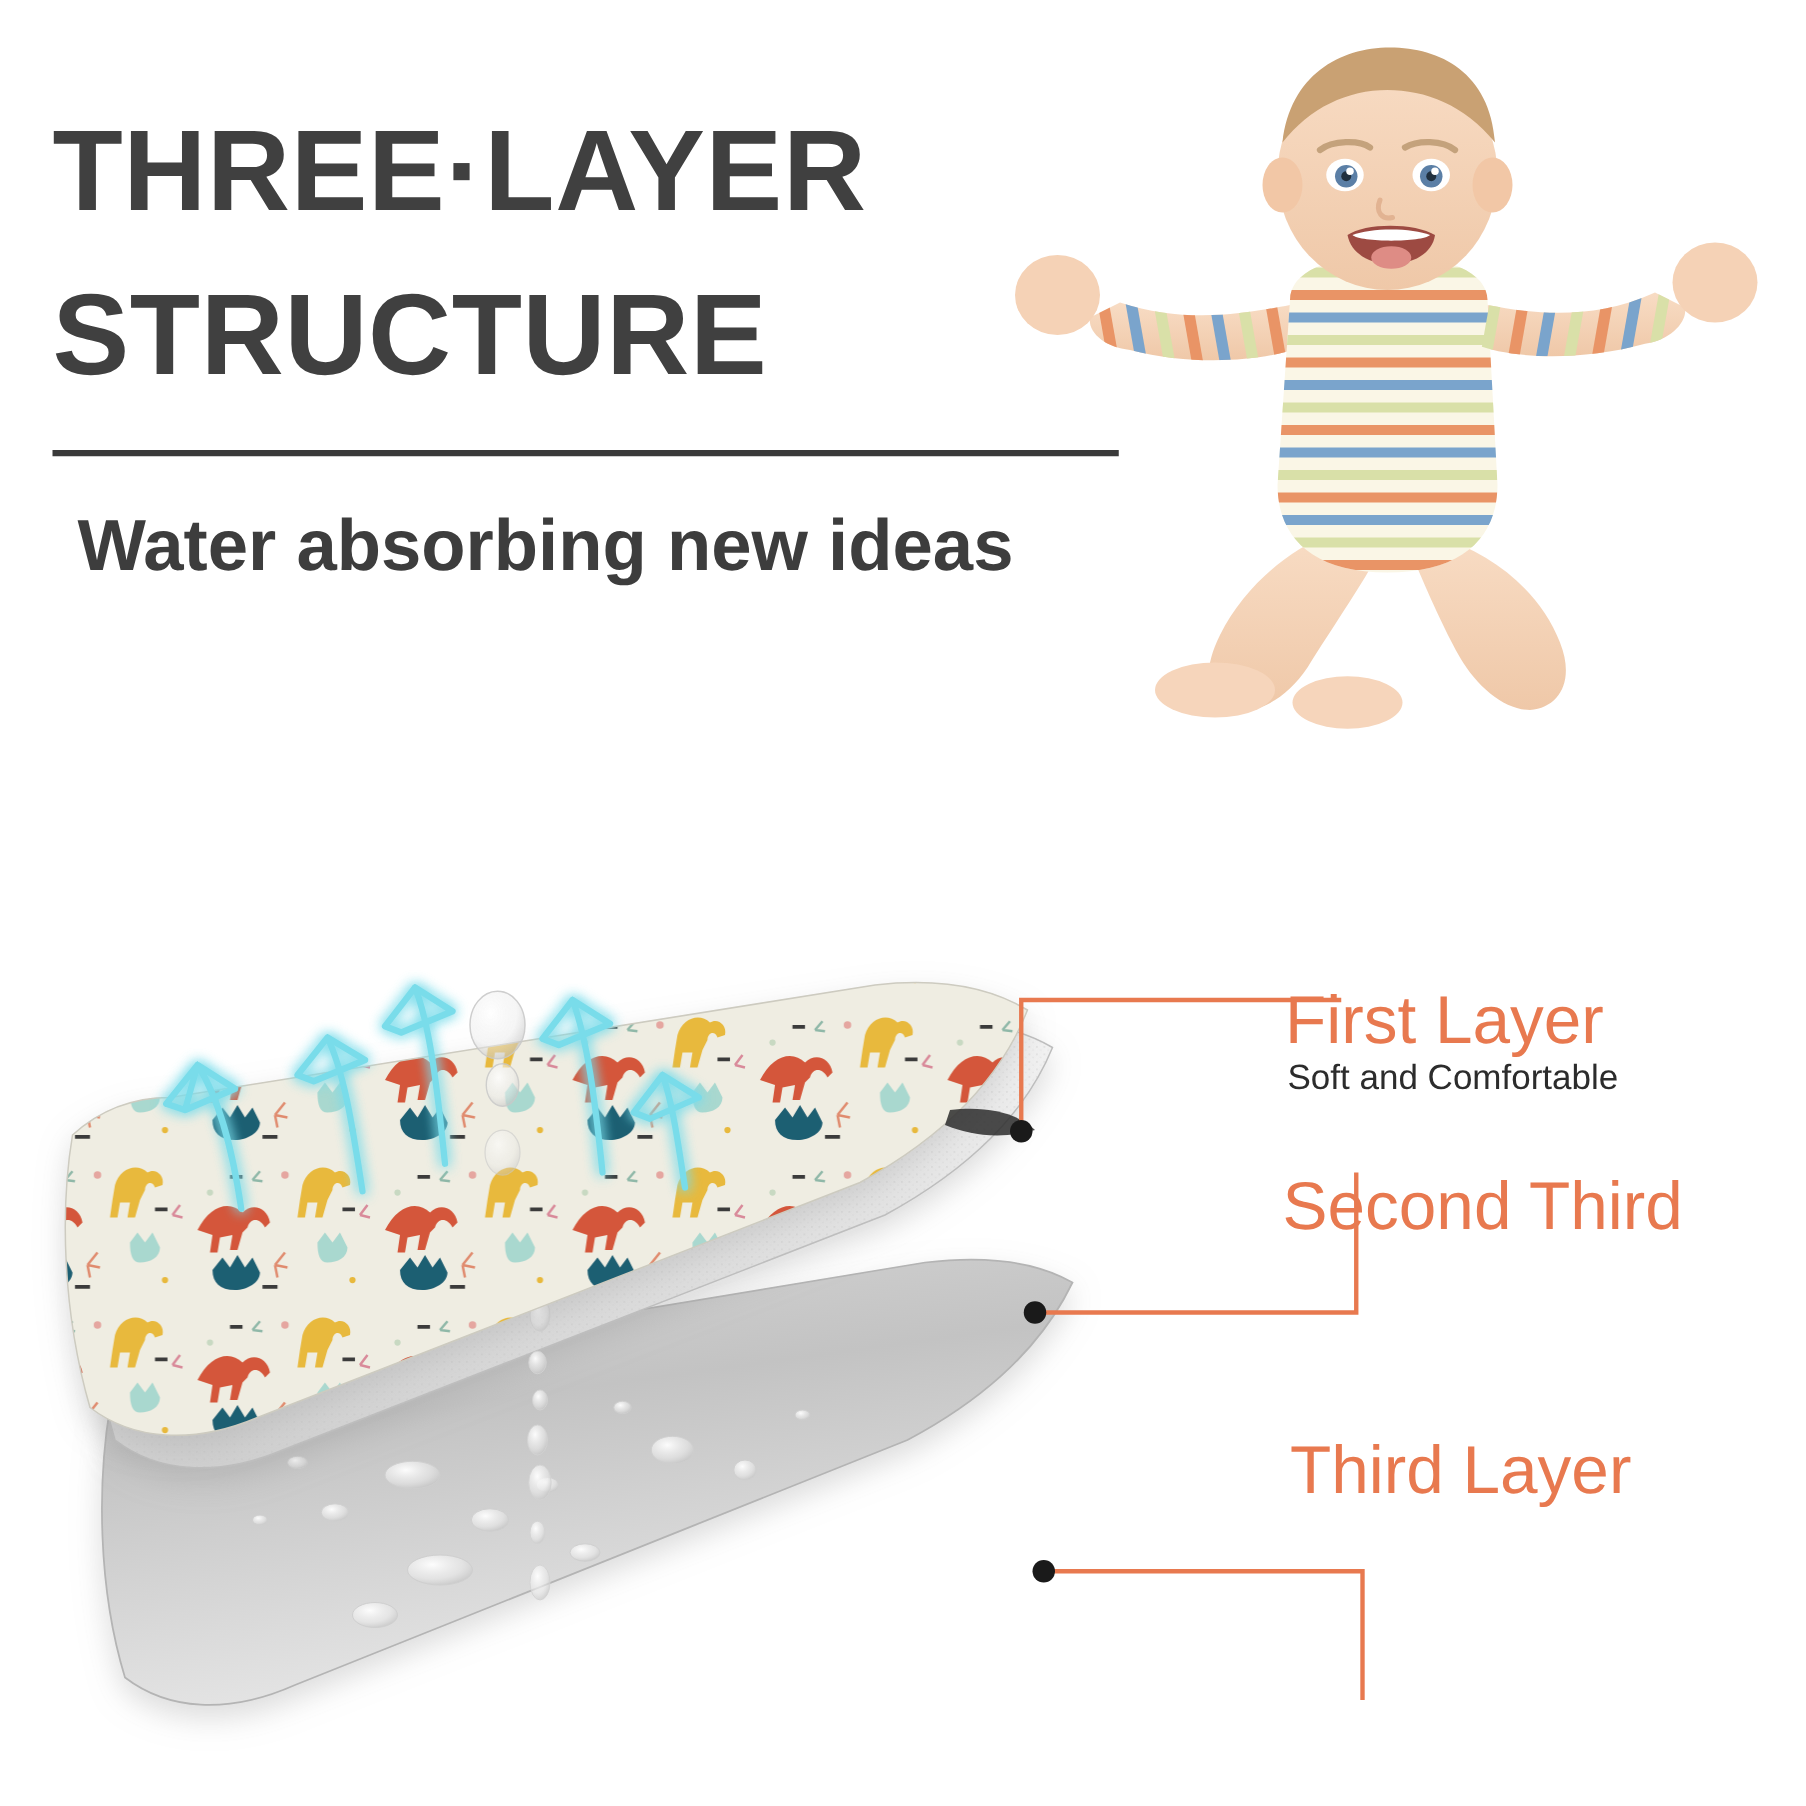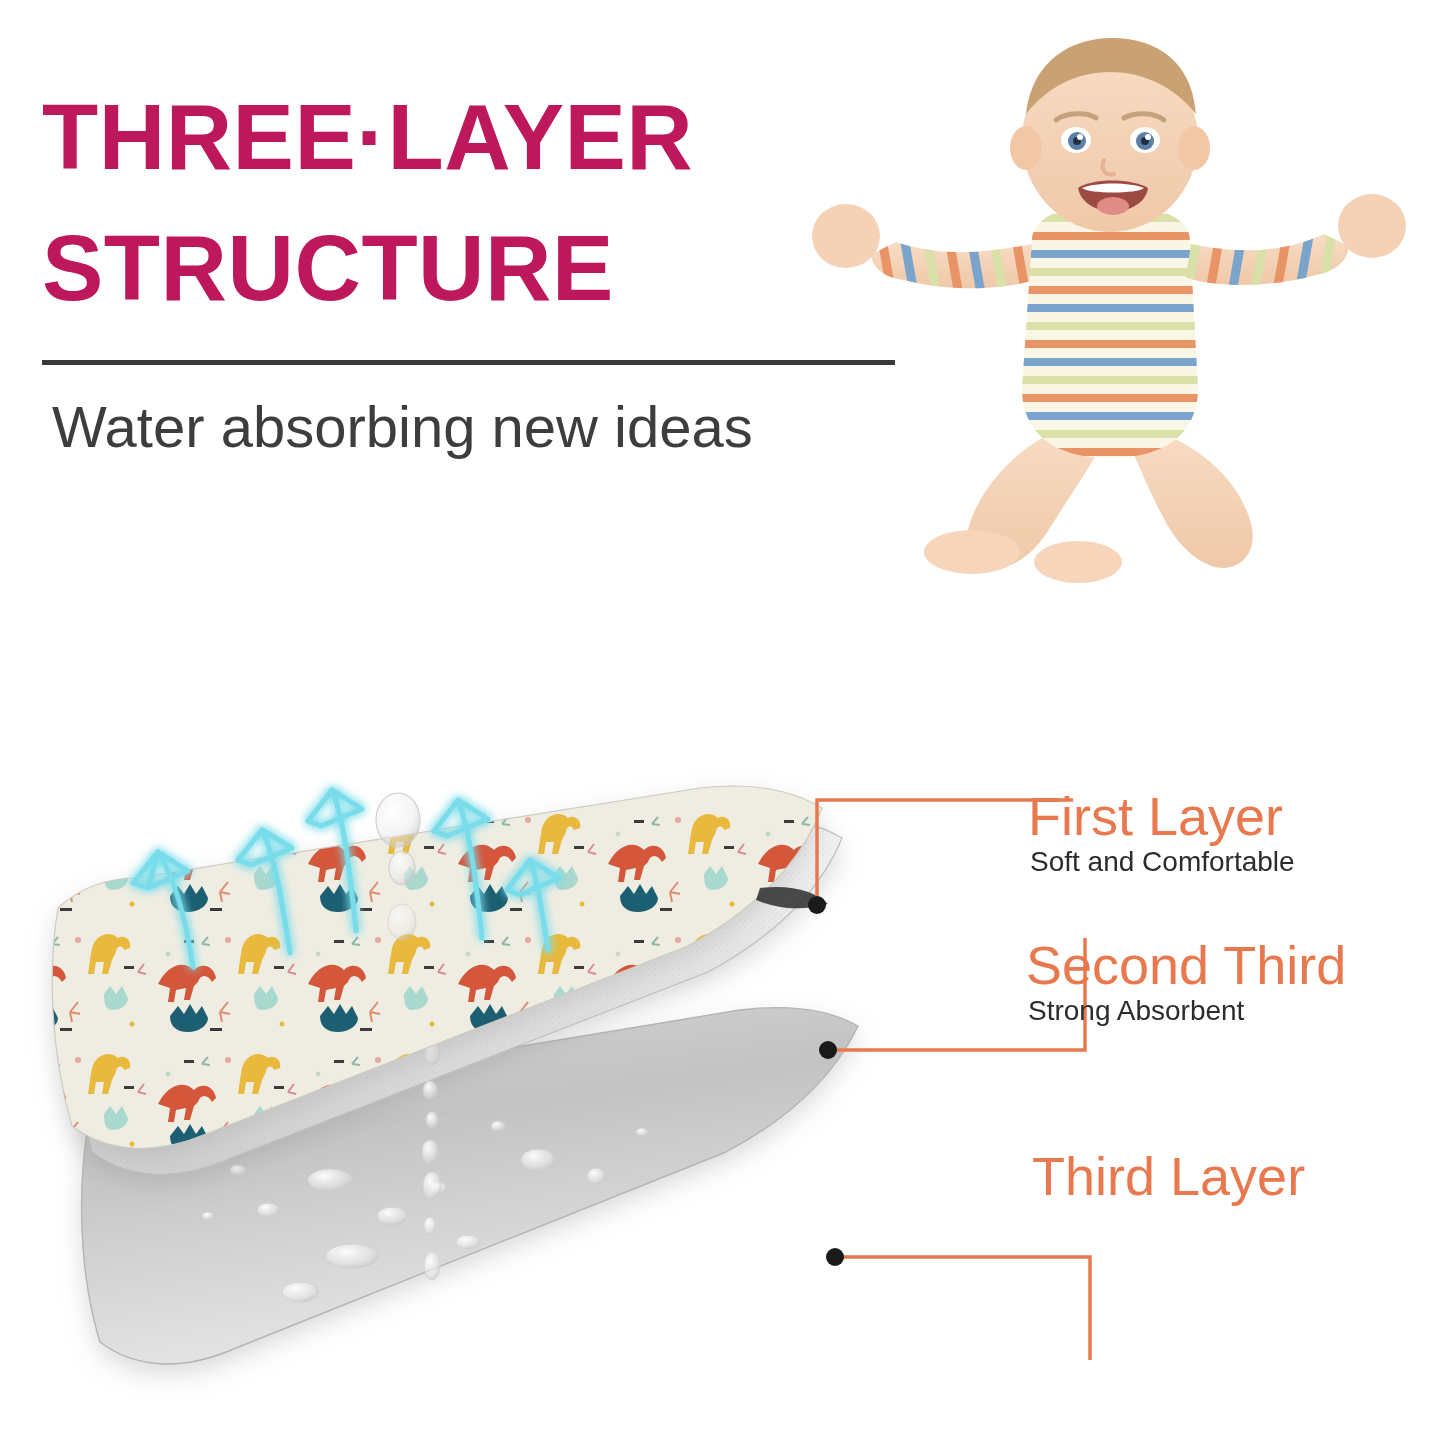--- a/index.html
+++ b/index.html
@@ -23,38 +23,38 @@
     top: 72px;
     width: 880px;
   }
   #main-title {
     margin: 0;
     font-family: "Liberation Sans", sans-serif;
     font-weight: bold;
     font-size: 92px;
     line-height: 1.42;
     letter-spacing: 0.5px;
-    color: #be185d;
+    color: #404040;
     white-space: pre-line;
   }
   #title-divider {
     position: absolute;
     left: 42px;
     top: 360px;
     width: 853px;
     height: 5px;
     background: #3A3A3A;
   }
   #subtitle {
     position: absolute;
     left: 52px;
     top: 392px;
-    margin: 0;
+    margin: 10px;
     font-family: "Liberation Sans", sans-serif;
-    font-weight: normal;
+    font-weight: bold;
     font-size: 58px;
     line-height: 1.2;
     color: #3D3D3D;
     text-align: center;
   }
 
   
   #baby-photo {
     position: absolute;
     left: 800px;
@@ -395,20 +395,19 @@
     </svg>
   </div>
 
   <div id="callout-first" class="callout">
     <p class="callout-title">First Layer</p>
     <p class="callout-sub">Soft and Comfortable</p>
   </div>
 
   <div id="callout-second" class="callout">
     <p class="callout-title">Second Third</p>
-    <p class="callout-sub">Strong Absorbent</p>
   </div>
 
   <div id="callout-third" class="callout">
     <p class="callout-title">Third Layer</p>
   </div>
 
 </div>
 
 </body></html>

